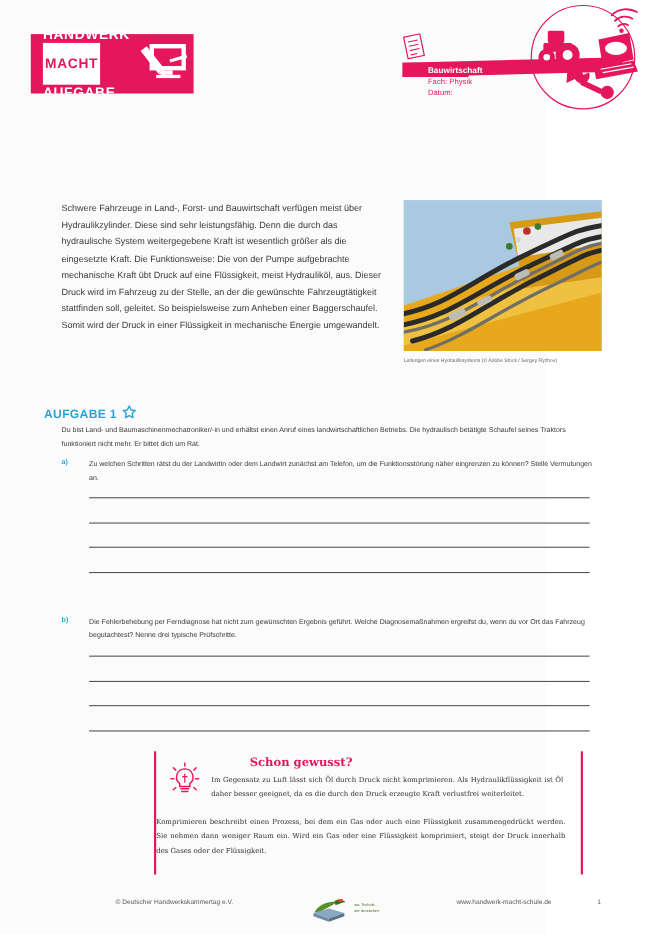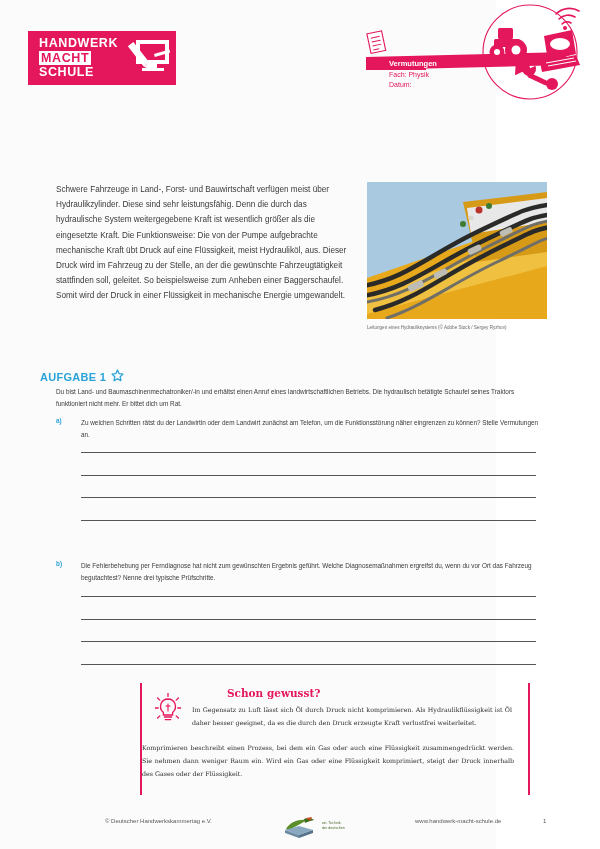--- a/index.html
+++ b/index.html
@@ -28,21 +28,21 @@
     font-weight: bold;
     font-size: 12.5px;
     letter-spacing: 0.6px;
     line-height: 14.5px;
     text-align: left;
   }
   .logo-words .w2 {
     display: inline-block;
     color: #E4175C;
     background: #ffffff;
-    padding: 0 2px;
+    padding: 12px 2px;
   }
   .logo-art { margin-left: 6px; }
 
   
   .band {
     position: absolute; left: 366px; top: 57px;
     width: 200px; height: 13px;
     background: #E4175C;
     transform: skewY(-1.4deg);
     transform-origin: left center;
@@ -189,21 +189,21 @@
 </style>
 </head>
 <body>
 
 <div class="page">
 
   <div class="logo-box">
     <div class="logo-words">
       <div>HANDWERK</div>
       <div><span class="w2">MACHT</span></div>
-      <div>SCHULE</div>
+      <div>AUFGABE</div>
     </div>
     <span class="logo-art">
       <svg width="52" height="40" viewBox="0 0 52 40">
         <rect x="12" y="4" width="33" height="24" fill="#ffffff"></rect>
         <rect x="16" y="8" width="25" height="16" fill="#E4175C"></rect>
         <rect x="25" y="28" width="8" height="4" fill="#ffffff"></rect>
         <rect x="18" y="32" width="22" height="3" fill="#ffffff"></rect>
         <g transform="rotate(-38 20 18)">
           <rect x="12" y="2" width="7" height="26" fill="#ffffff"></rect>
           <polygon points="12,28 19,28 15.5,34" fill="#ffffff"></polygon>
@@ -222,21 +222,21 @@
         <line x1="6" y1="15" x2="15" y2="15" stroke="#E4175C" stroke-width="1"></line>
         <line x1="6" y1="19" x2="12" y2="19" stroke="#E4175C" stroke-width="1"></line>
       </g>
     </svg>
   </span>
 
   <div class="band"></div>
   <div class="band-tail"></div>
 
   <div class="meta">
-    <div class="ab">Vermutungen</div>
+    <div class="ab">Bauwirtschaft</div>
     <div class="row">Fach: Physik</div>
     <div class="row">Datum:</div>
   </div>
 
   <span class="circle-art">
     <svg width="126" height="106" viewBox="0 0 126 106">
       <circle cx="60" cy="50" r="47" fill="none" stroke="#E4175C" stroke-width="1.1"></circle>
 
       <g fill="#E4175C">
         <rect x="28" y="26" width="15" height="11" rx="1.5"></rect>

